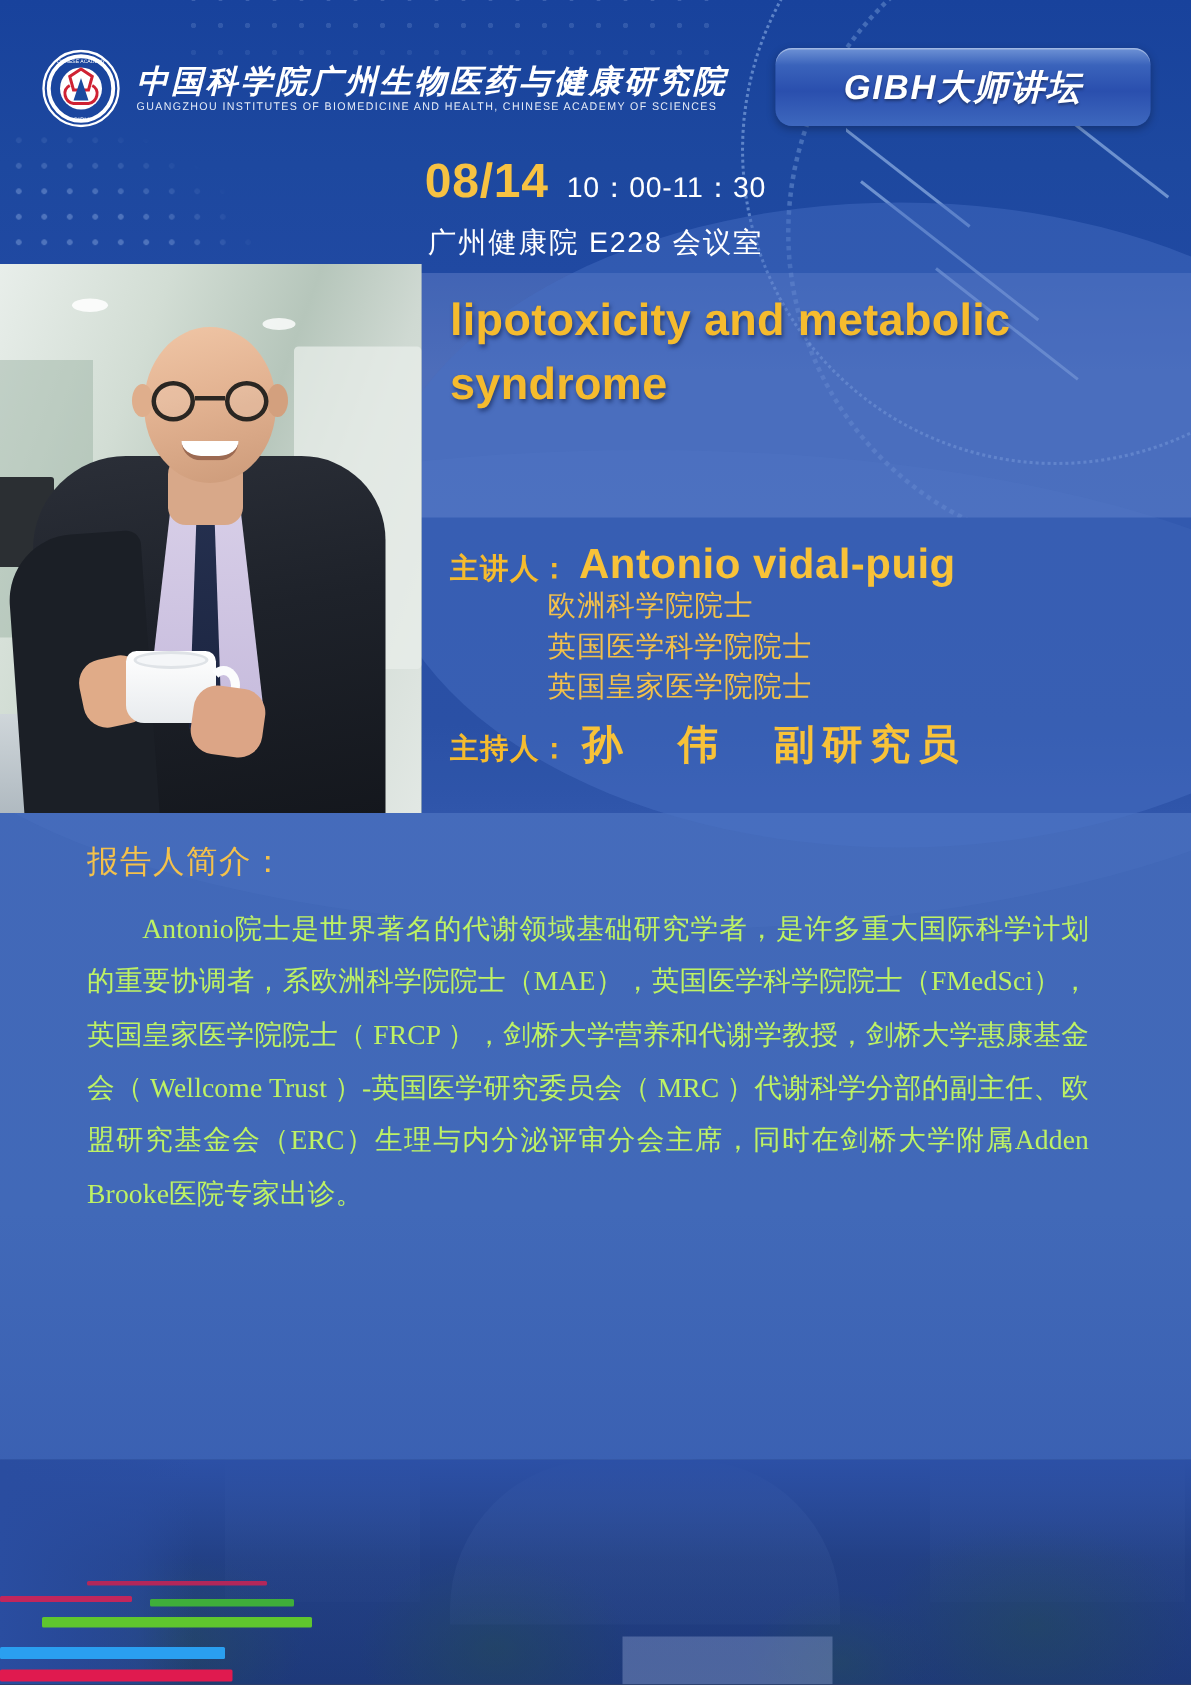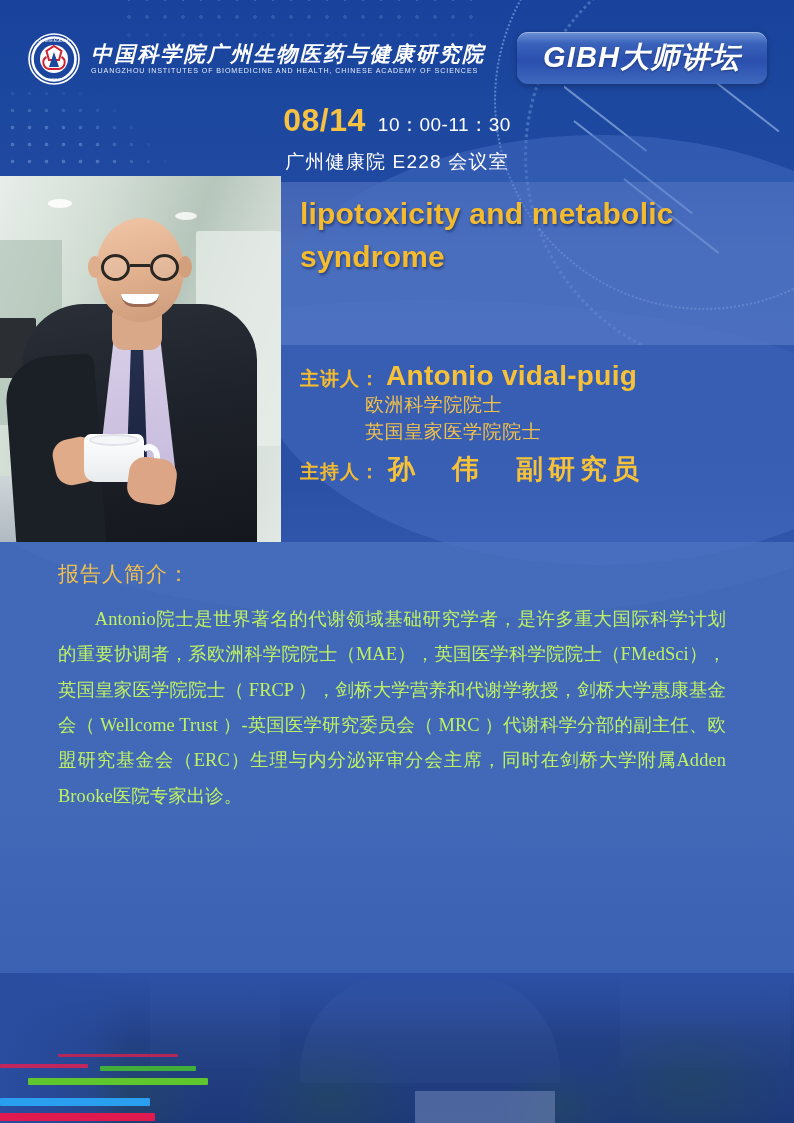--- a/index.html
+++ b/index.html
@@ -59,21 +59,21 @@
   .logo-mark{width:52px;height:52px;flex:0 0 auto;position:relative;}
   .logo-txt{display:flex;flex-direction:column;gap:2px;}
   .logo-cn{font-family:"Liberation Serif","DejaVu Serif",serif;font-style:italic;font-weight:700;
      color:#ffffff;font-size:21px;letter-spacing:2.2px;white-space:nowrap;line-height:1.05;}
   .logo-en{color:#e6ecf8;font-size:7.1px;letter-spacing:.92px;white-space:nowrap;transform:scaleY(1.05);}
 
   .badge{position:absolute;right:27px;top:32px;width:250px;height:52px;border-radius:11px;
      background:linear-gradient(180deg,#6f93d6 0%,#3a63bb 22%,#2a4fae 55%,#3e68be 100%);
      box-shadow:0 2px 6px rgba(0,0,0,.28), inset 0 1px 0 rgba(255,255,255,.35);
      display:flex;align-items:center;justify-content:center;}
-  .badge span{color:#fff;font-weight:700;font-style:italic;font-size:29px;letter-spacing:1.2px;
+  .badge span{color:#fff;font-weight:700;font-style:italic;font-size:23px;letter-spacing:1.2px;
      text-shadow:0 1px 2px rgba(0,0,0,.35);white-space:nowrap;}
 
   .datebar{position:absolute;left:0;top:104px;width:794px;text-align:center;}
   .dateline{display:flex;align-items:baseline;justify-content:center;gap:12px;}
   .d-date{color:#f7c242;font-size:32px;font-weight:700;letter-spacing:.5px;line-height:1;}
   .d-time{color:#ffffff;font-size:19px;font-weight:400;letter-spacing:.5px;line-height:1;}
   .d-room{color:#ffffff;font-size:19px;margin-top:13px;letter-spacing:1.2px;}
 
   
   .photo-box{position:absolute;left:0;top:176px;width:281px;height:366px;overflow:hidden;
@@ -231,20 +231,21 @@
     <div>lipotoxicity and metabolic</div>
     <div>syndrome</div>
   </div>
 
   <div class="spk">
     <div class="spk-row">
       <span class="spk-lbl">主讲人：</span>
       <span class="spk-name">Antonio vidal-puig</span>
     </div>
     <div class="spk-sub">欧洲科学院院士</div>
+    <div class="spk-sub">英国医学科学院院士</div>
     <div class="spk-sub">英国皇家医学院院士</div>
     <div class="host-row">
       <span class="spk-lbl">主持人：</span>
       <span class="host-name">孙　伟　副研究员</span>
     </div>
   </div>
 
   <div class="bodysec">
     <div class="bd-head">报告人简介：</div>
     <div class="bd-p">Antonio院士是世界著名的代谢领域基础研究学者，是许多重大国际科学计划的重要协调者，系欧洲科学院院士（MAE），英国医学科学院院士（FMedSci），英国皇家医学院院士（ FRCP ），剑桥大学营养和代谢学教授，剑桥大学惠康基金会（ Wellcome Trust ）-英国医学研究委员会（ MRC ）代谢科学分部的副主任、欧盟研究基金会（ERC）生理与内分泌评审分会主席，同时在剑桥大学附属Adden Brooke医院专家出诊。</div>

